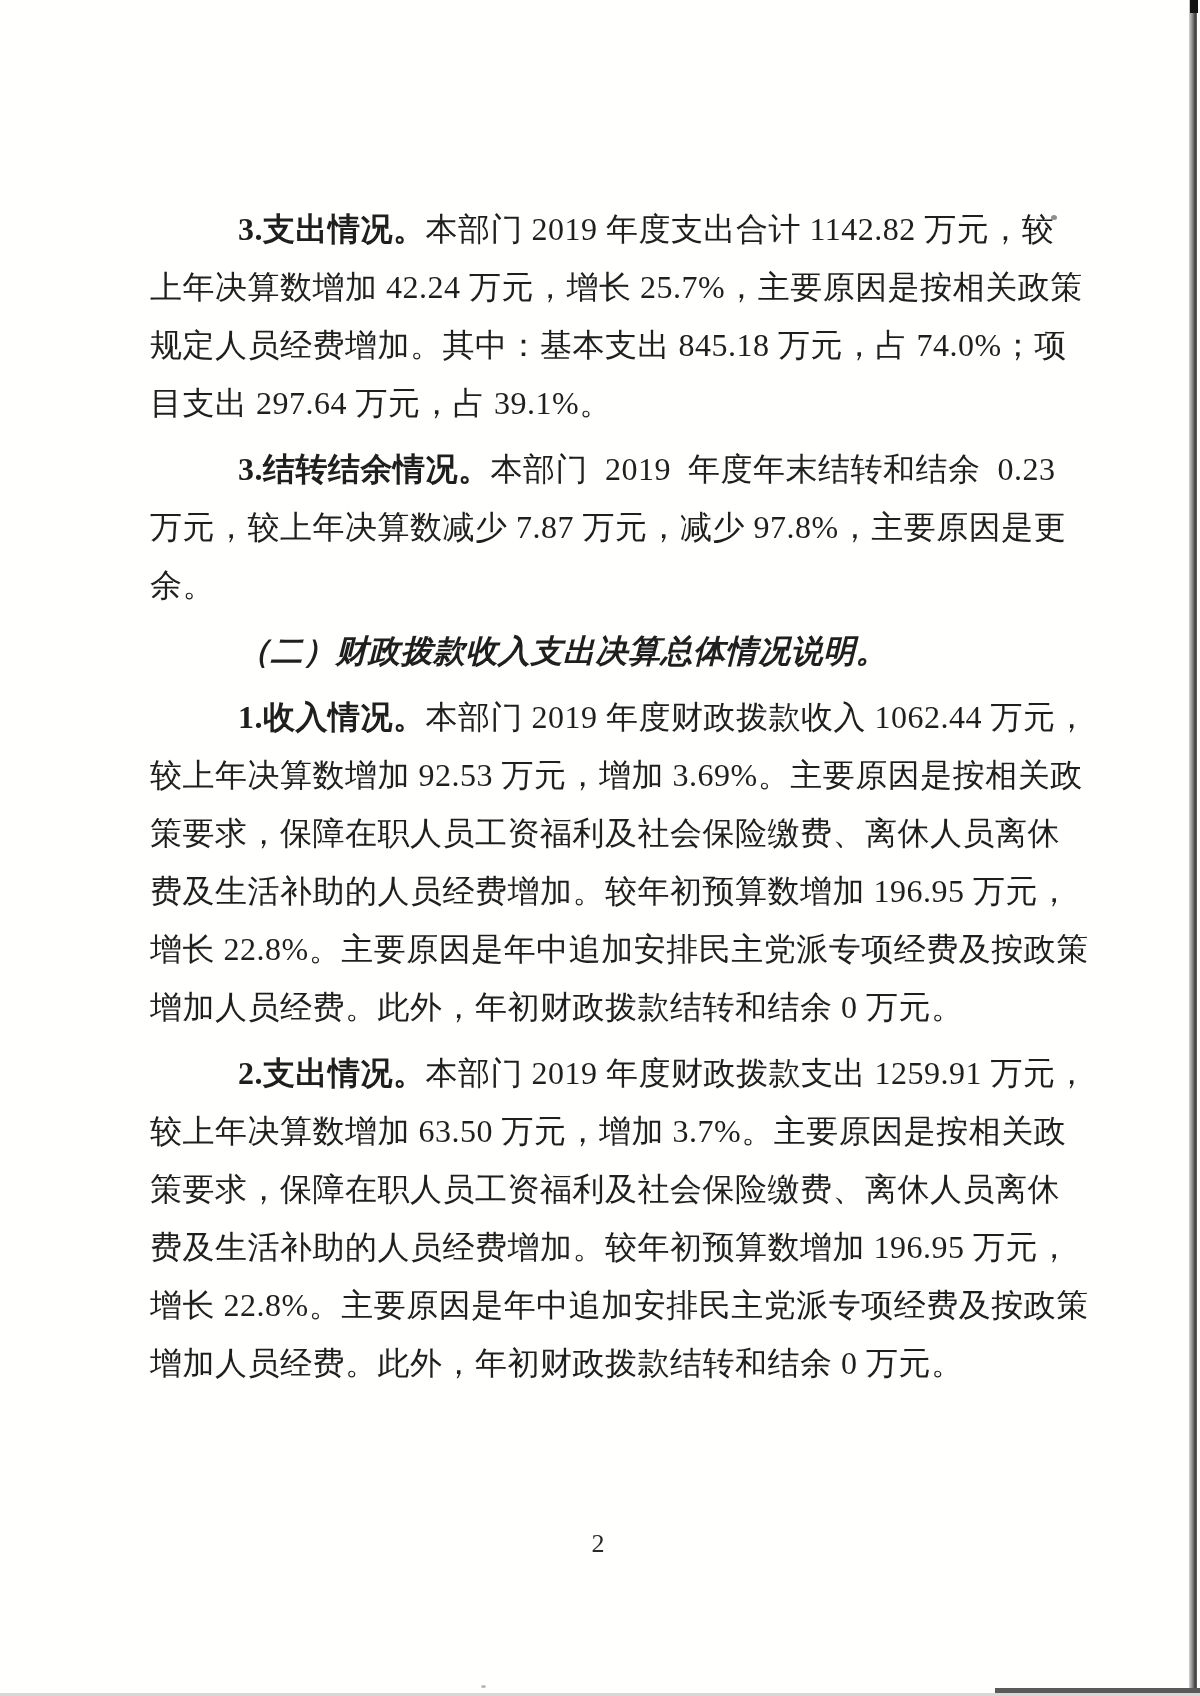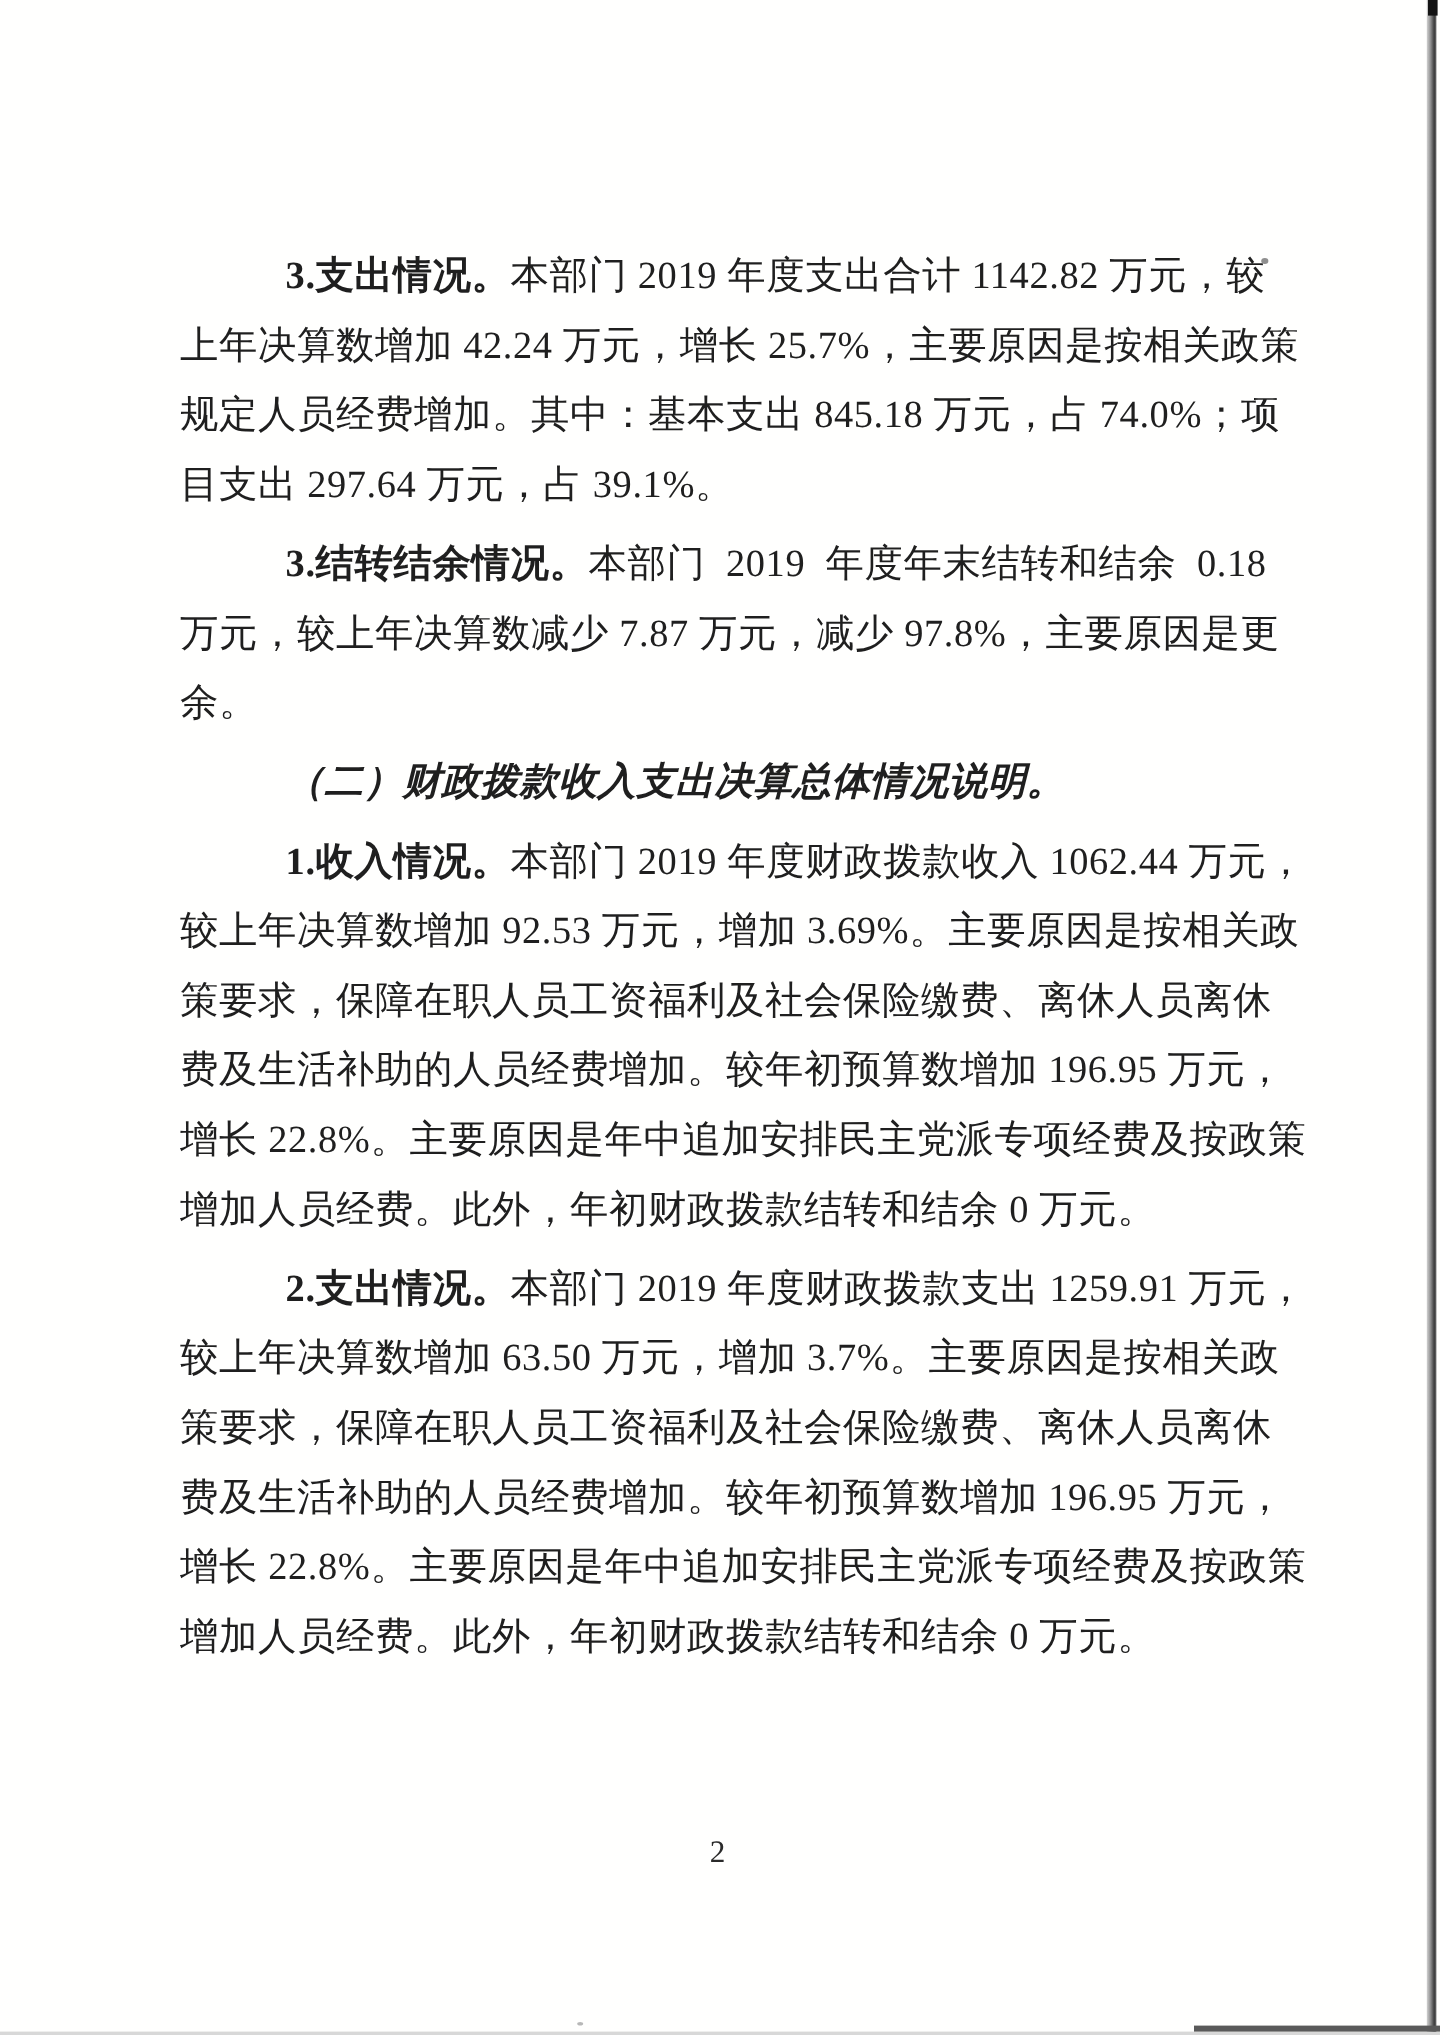--- a/index.html
+++ b/index.html
@@ -104,21 +104,21 @@
   <div class="content">
 
     <div class="para">
       <div class="line first"><span class="lead">3.支出情况。</span><span>本部门 2019 年度支出合计 1142.82 万元，较</span></div>
       <div class="line">上年决算数增加 42.24 万元，增长 25.7%，主要原因是按相关政策</div>
       <div class="line">规定人员经费增加。其中：基本支出 845.18 万元，占 74.0%；项</div>
       <div class="line">目支出 297.64 万元，占 39.1%。</div>
     </div>
 
     <div class="para">
-      <div class="line first"><span class="lead">3.结转结余情况。</span><span>本部门  2019  年度年末结转和结余  0.18</span></div>
+      <div class="line first"><span class="lead">3.结转结余情况。</span><span>本部门  2019  年度年末结转和结余  0.23</span></div>
       <div class="line">万元，较上年决算数减少 7.87 万元，减少 97.8%，主要原因是更</div>
       <div class="line">余。</div>
     </div>
 
     <div class="para heading">
       <div class="line first"><span class="lead">（二）财政拨款收入支出决算总体情况说明。</span></div>
     </div>
 
     <div class="para">
       <div class="line first"><span class="lead">1.收入情况。</span><span>本部门 2019 年度财政拨款收入 1062.44 万元，</span></div>

